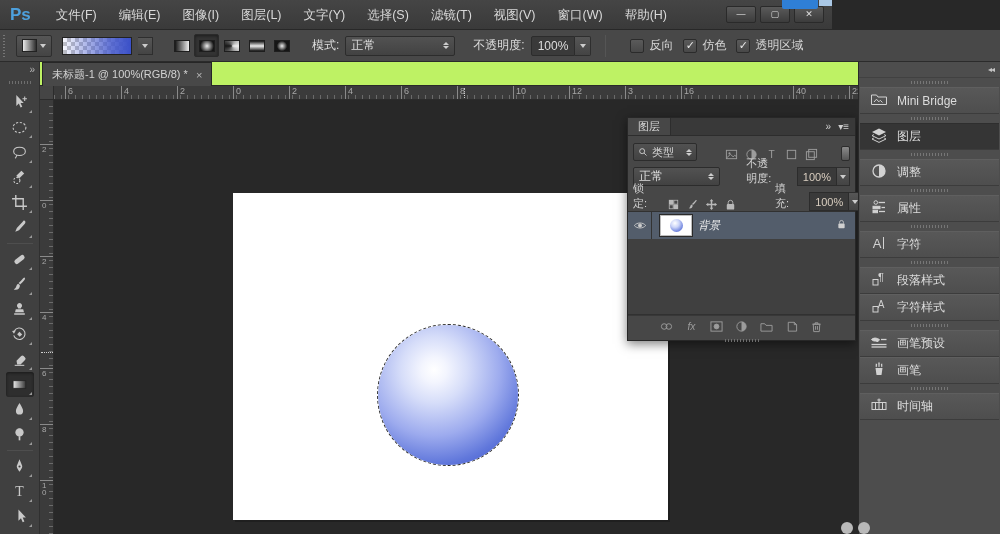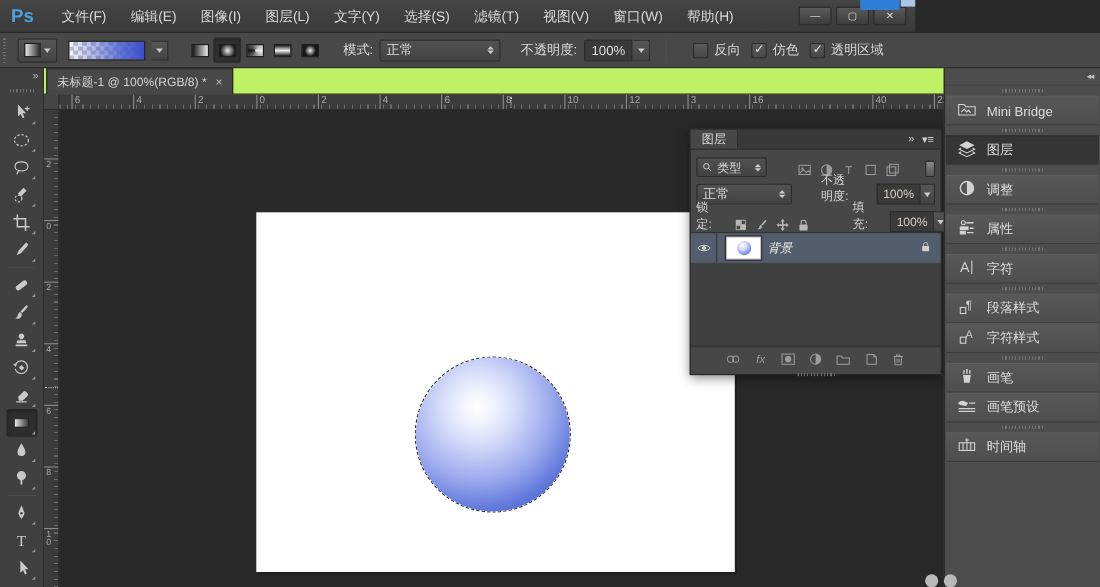--- a/index.html
+++ b/index.html
@@ -646,37 +646,37 @@
           <span><svg viewBox="0 0 16 16">
               <text x="10" y="9.5" font-size="10" text-anchor="middle" fill="currentColor">A</text>
               <rect x="2" y="8.5" width="5" height="5.5" fill="none" stroke="currentColor"></rect>
             </svg></span>
           <span>字符样式</span>
         </div>
         <div class="dock-grip-row">
           <div class="dock-grip"></div>
         </div>
         <div class="dock-btn">
+          <span><svg viewBox="0 0 18 16" stroke="currentColor" fill="currentColor">
+              <path d="M1.5 5.5 C3 4 5.5 3.6 7.5 4.6 L9.5 5.6 L8 7.6 L5.5 7.1 C3.5 7.1 2.5 6.5 1.5 5.5 Z"></path>
+              <path d="M11 5.5 H16.5" fill="none" stroke-width="1.3"></path>
+              <path d="M1.5 10.5 H16.5" fill="none" stroke-width="1.3"></path>
+              <path d="M1.5 13 H16.5" fill="none" stroke-width="1.3"></path>
+            </svg></span>
+          <span>画笔预设</span>
+        </div>
+        <div class="dock-btn">
           <span><svg viewBox="0 0 16 16" fill="currentColor">
               <path d="M7.2 1.5 H8.8 L8.5 6 H7.5 Z"></path>
               <path d="M4.8 2.4 L6.1 2.9 L5.7 6.2 L4.6 5.8 Z"></path>
               <path d="M11.2 2.4 L9.9 2.9 L10.3 6.2 L11.4 5.8 Z"></path>
               <path d="M4.5 7 H11.5 L10.5 14 H5.5 Z"></path>
             </svg></span>
           <span>画笔</span>
         </div>
-        <div class="dock-btn">
-          <span><svg viewBox="0 0 18 16" stroke="currentColor" fill="currentColor">
-              <path d="M1.5 5.5 C3 4 5.5 3.6 7.5 4.6 L9.5 5.6 L8 7.6 L5.5 7.1 C3.5 7.1 2.5 6.5 1.5 5.5 Z"></path>
-              <path d="M11 5.5 H16.5" fill="none" stroke-width="1.3"></path>
-              <path d="M1.5 10.5 H16.5" fill="none" stroke-width="1.3"></path>
-              <path d="M1.5 13 H16.5" fill="none" stroke-width="1.3"></path>
-            </svg></span>
-          <span>画笔预设</span>
-        </div>
         <div class="dock-grip-row">
           <div class="dock-grip"></div>
         </div>
         <div class="dock-btn">
           <span><svg viewBox="0 0 18 16" fill="none" stroke="currentColor">
               <rect x="2" y="5.5" width="14" height="7"></rect>
               <path d="M5.5 5.5 V12.5 M9 5.5 V12.5 M12.5 5.5 V12.5"></path>
               <path d="M9 1.5 V5.5 M7.3 3 H10.7"></path>
             </svg></span>
           <span>时间轴</span>

